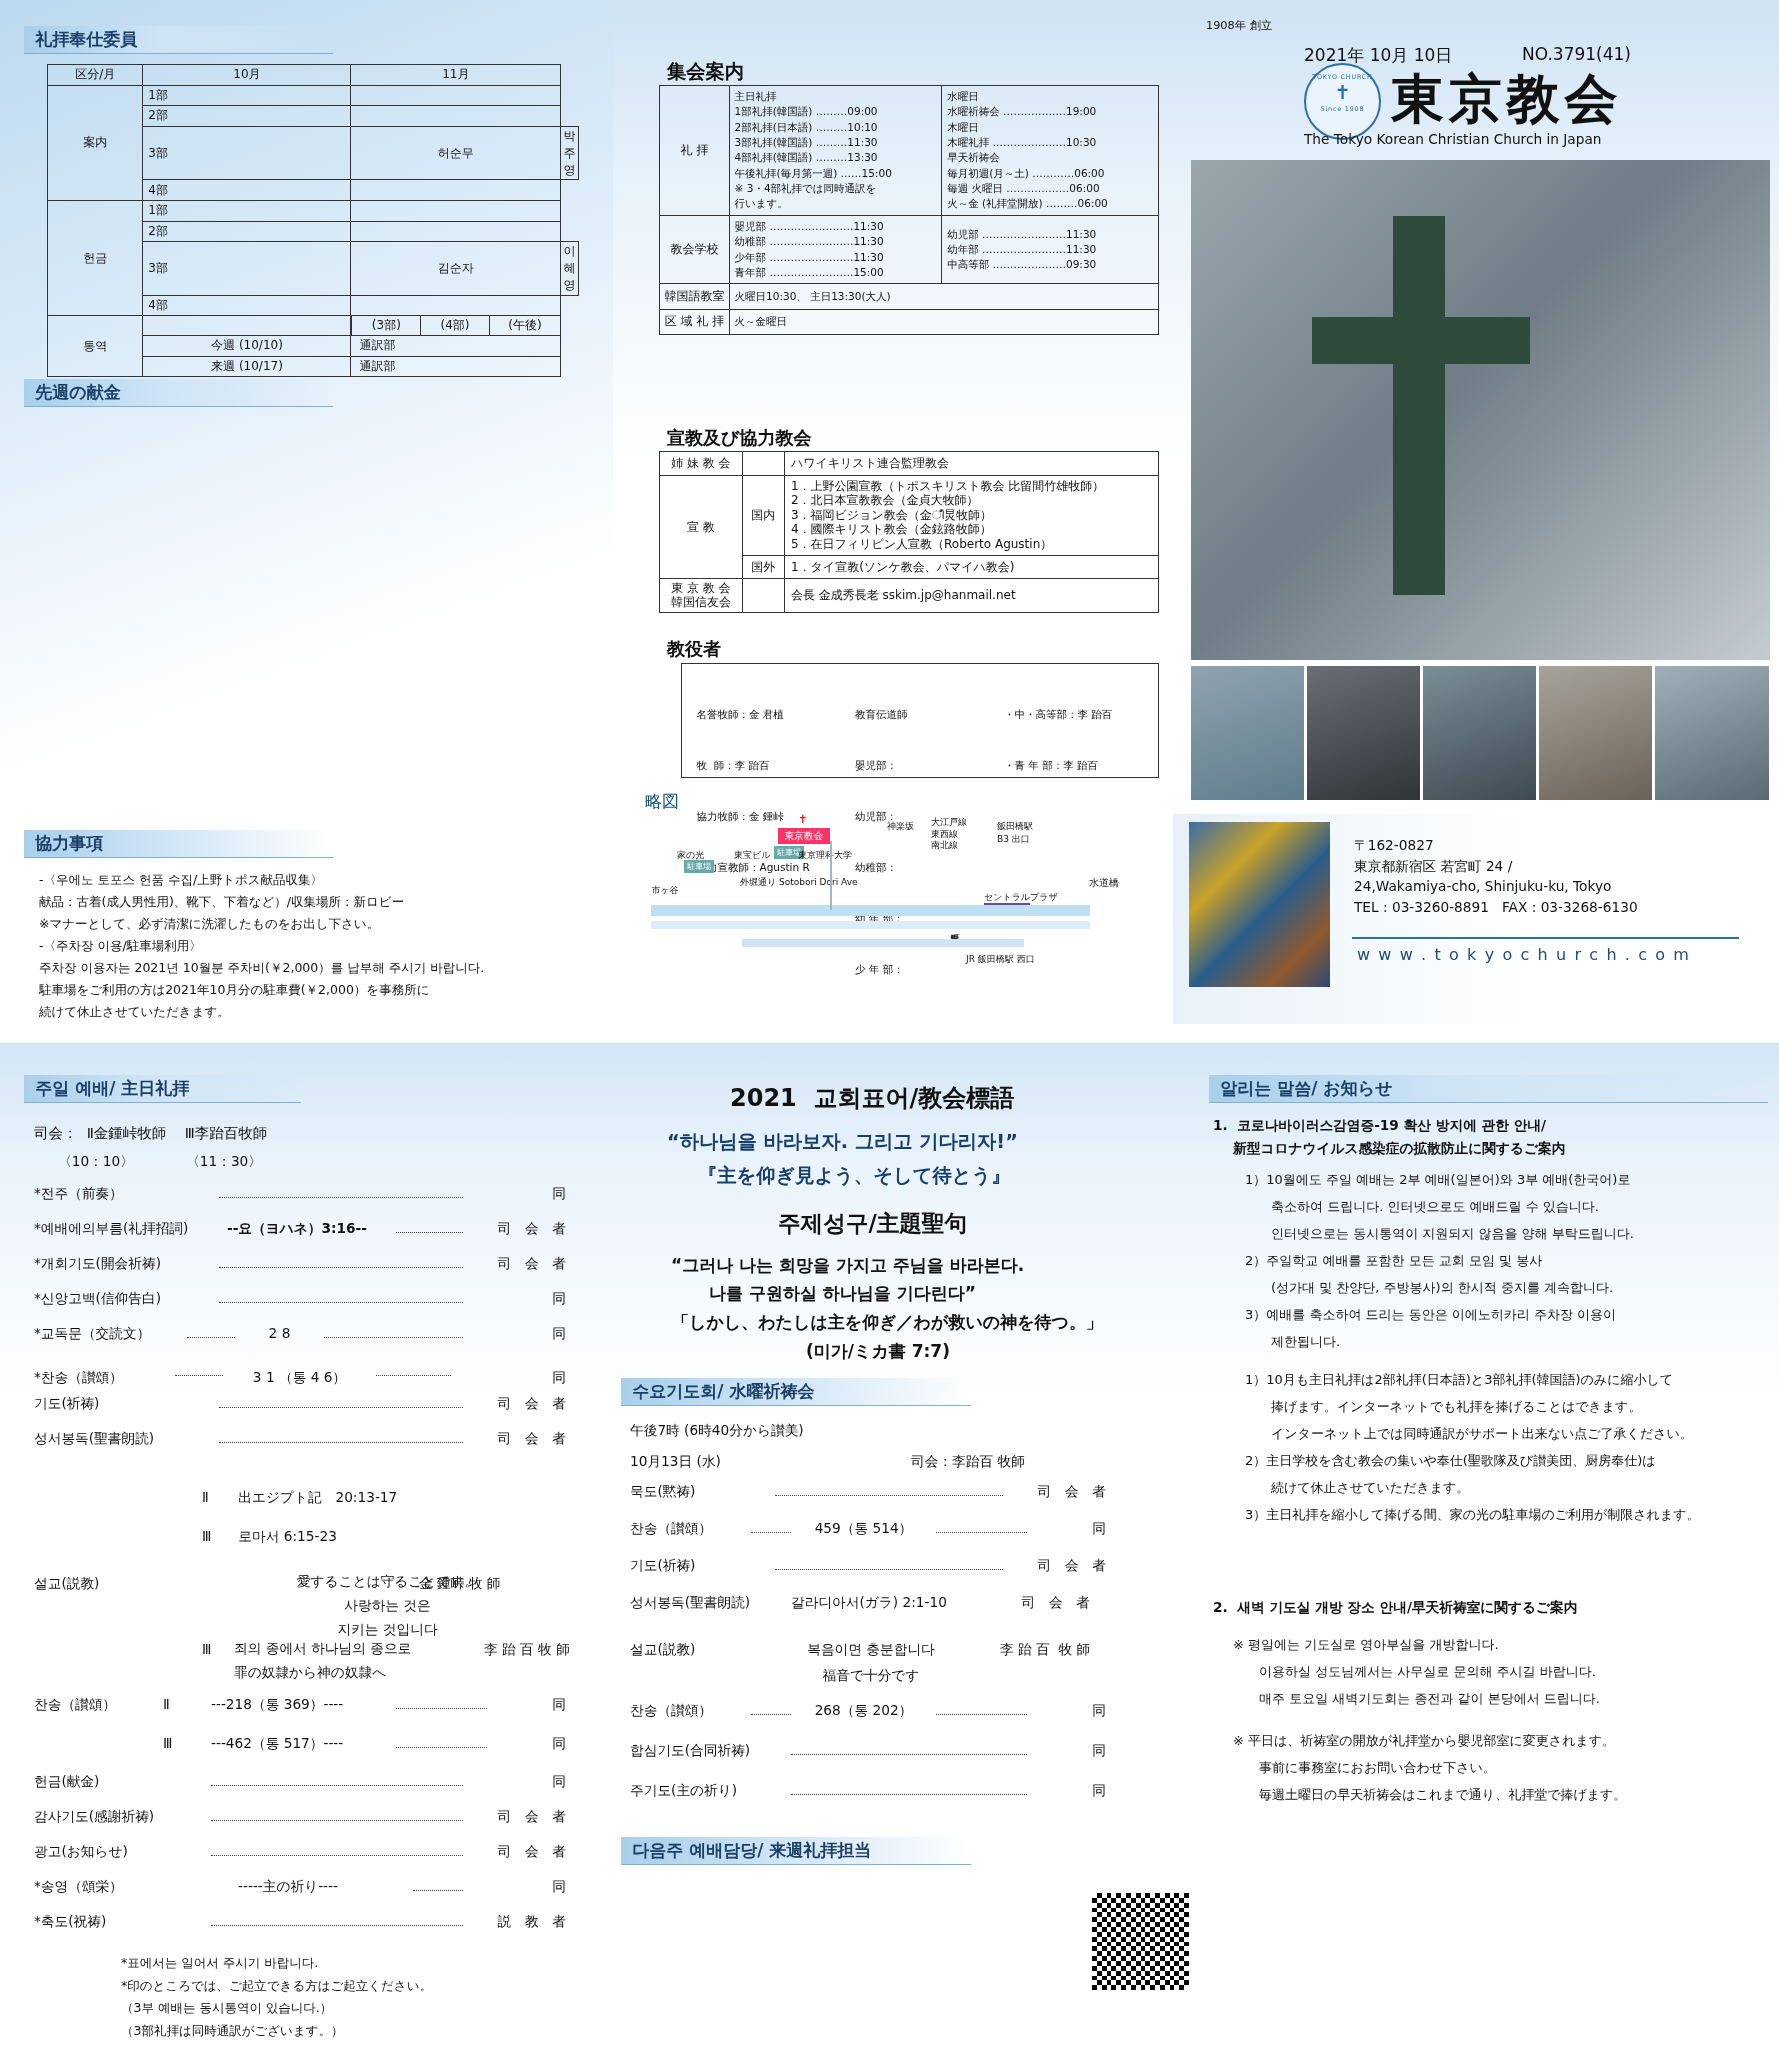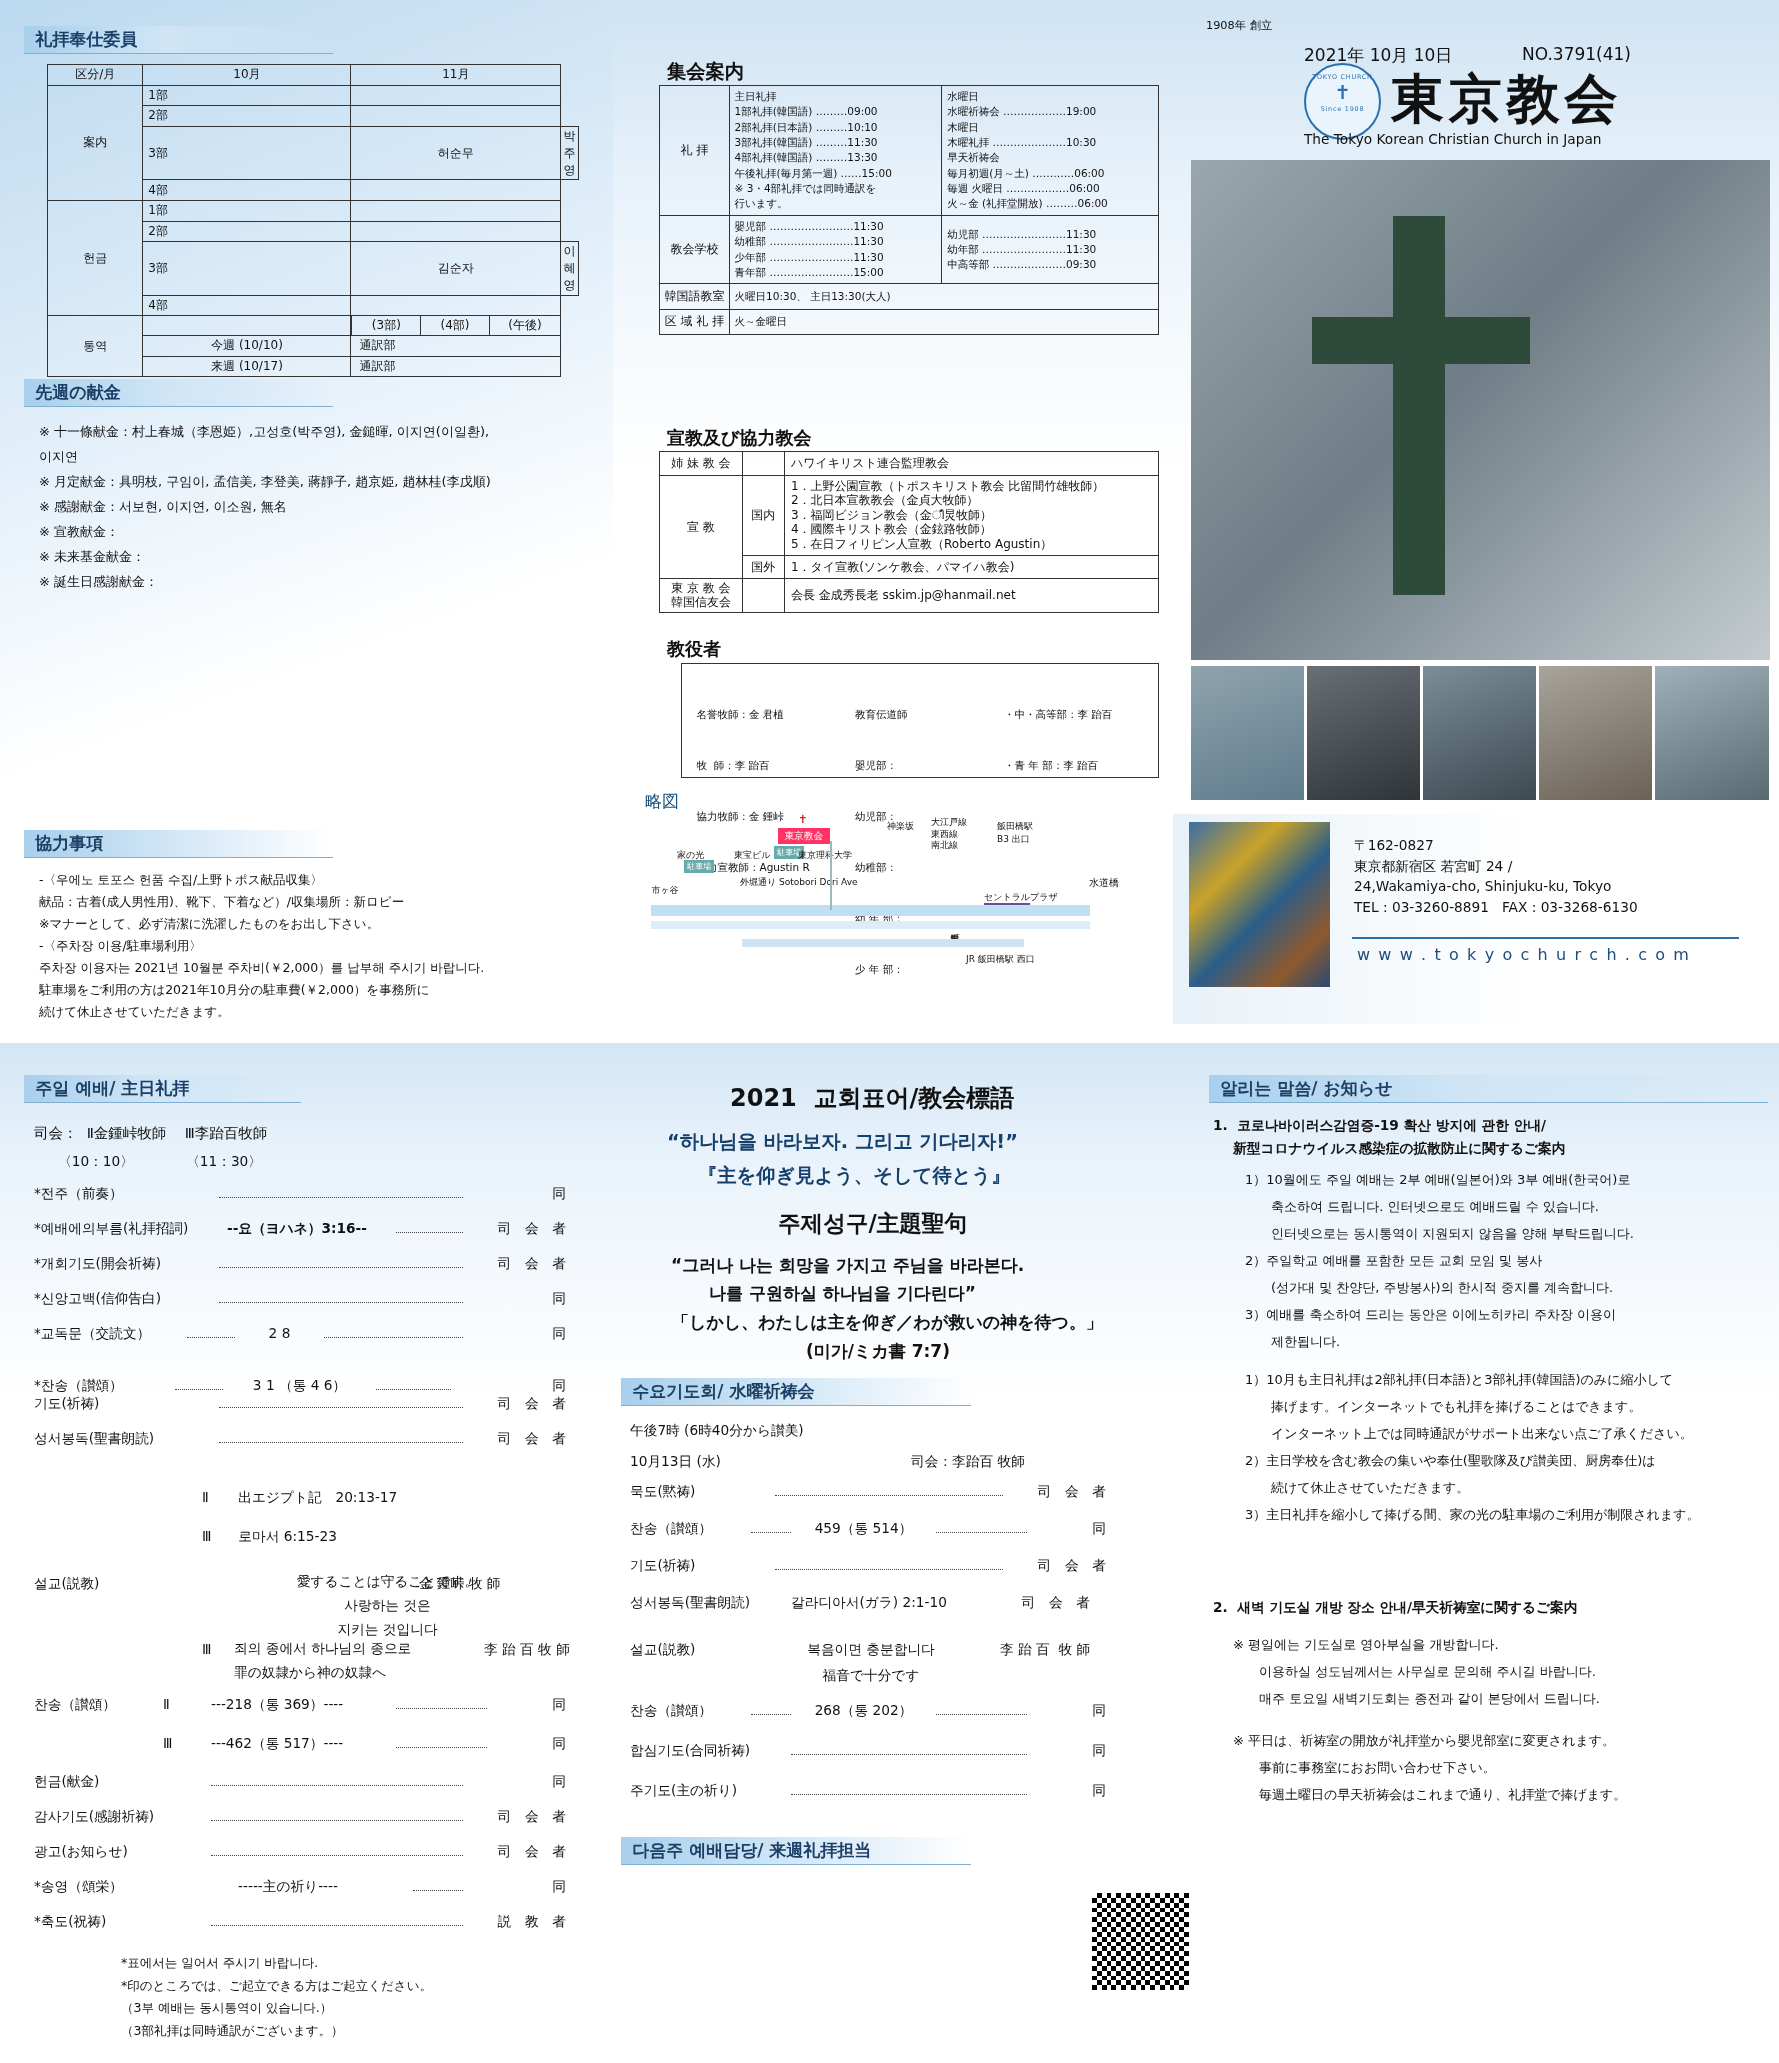--- a/index.html
+++ b/index.html
@@ -110,29 +110,20 @@
           <td style="text-align:left;padding-left:8px;">通訳部</td>
           </tr>
       <tr>
             <td style="height:18px;">来週 (10/17)</td>
           <td style="text-align:left;padding-left:8px;">通訳部</td>
           </tr>
     </tbody>
       </table>
 
     <div class="bar" style="left:24px;top:379px;width:298px;">先週の献金</div>
-    <div class="blk" style="left:39px;top:419px;width:548px;font-size:13px;line-height:25px;">
-      <div>※ 十一條献金：村上春城（李恩姫）,고성호(박주영), 金鎚暉, 이지연(이일환),</div>
-      <div>      이지연</div>
-      <div>※ 月定献金：具明枝, 구임이, 孟信美, 李登美, 蔣靜子, 趙京姫, 趙林桂(李戊順)</div>
-      <div>※ 感謝献金：서보현, 이지연, 이소원, 無名</div>
-      <div>※ 宣教献金：</div>
-      <div>※ 未来基金献金：</div>
-      <div>※ 誕生日感謝献金：</div>
-    </div>
 
     <div class="bar" style="left:24px;top:830px;width:298px;">協力事項</div>
     <div class="blk" style="left:39px;top:869px;width:564px;font-size:12.5px;line-height:22px;">
       <div>-〈우에노 토포스 헌품 수집/上野トポス献品収集〉</div>
       <div>      献品：古着(成人男性用)、靴下、下着など）/収集場所：新ロビー</div>
       <div>      ※マナーとして、必ず清潔に洗濯したものをお出し下さい。</div>
       <div>-〈주차장 이용/駐車場利用〉</div>
       <div>      주차장 이용자는 2021년 10월분 주차비(￥2,000）를 납부해 주시기 바랍니다.</div>
       <div>      駐車場をご利用の方は2021年10月分の駐車費(￥2,000）を事務所に</div>
       <div>      続けて休止させていただきます。</div>
@@ -334,21 +325,21 @@
         <span style="flex:1;border-bottom:0.8px dotted #444;margin:0 6.4px 4.8px 0;"></span>
         <span style="width:97px;text-align:right;">同</span>
       </div>
       <div style="display:flex;align-items:baseline;height:35px;">
         <span style="width:153px;">*교독문（交読文）</span>
         <span style="width:48px;border-bottom:0.8px dotted #444;margin-bottom:4.8px;"></span>
         <span style="width:89px;text-align:center;">2 8</span>
         <span style="flex:1;border-bottom:0.8px dotted #444;margin:0 6.4px 4.8px 0;"></span>
         <span style="width:97px;text-align:right;">同</span>
       </div>
-      <div style="display:flex;align-items:flex-end;height:35px;gap:12px;">
+      <div style="display:flex;align-items:center;height:35px;gap:12px;">
         <span style="width:129px;">*찬송（讃頌）</span>
         <span style="width:48px;border-bottom:0.8px dotted #444;margin-bottom:4.8px;"></span>
         <span style="width:129px;text-align:center;">3 1 （통 4 6）</span>
         <span style="flex:1;border-bottom:0.8px dotted #444;margin:0 6.4px 4.8px 0;"></span>
         <span style="width:97px;text-align:right;">同</span>
       </div>
       <div style="display:flex;align-items:baseline;height:35px;">
         <span style="width:185px;">기도(祈祷)</span>
         <span style="flex:1;border-bottom:0.8px dotted #444;margin:0 6.4px 4.8px 0;"></span>
         <span style="width:97px;text-align:right;">司　会　者</span>

